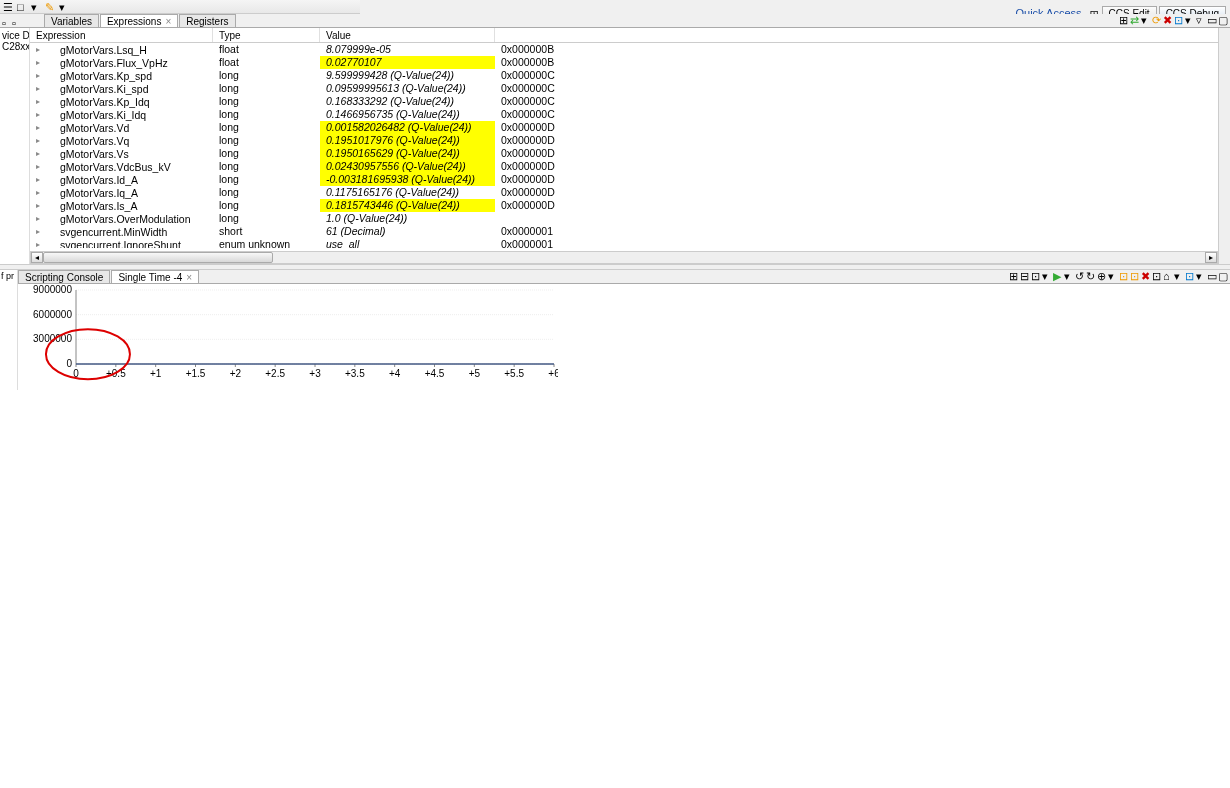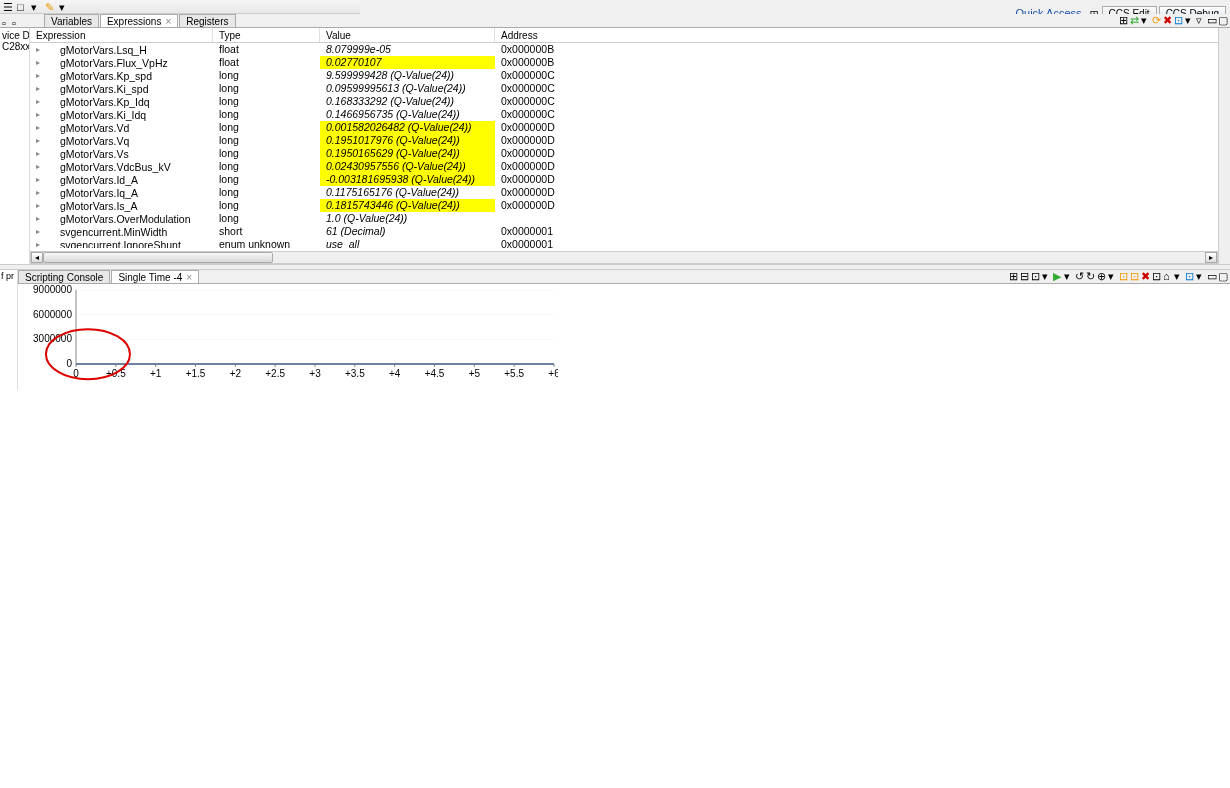--- a/index.html
+++ b/index.html
@@ -120,21 +120,20 @@
 <div class="left-stub">
   <div class="l1">vice De</div>
   <div class="l1">C28xx (</div>
 </div>
 
 <div class="expr-pane">
   <div class="expr-head">
     <div class="col-e">Expression</div>
     <div class="col-t">Type</div>
     <div class="col-v">Value</div>
-    <div class="col-a">Address</div>
   </div>
   <div class="expr-body" id="expr-body">
       <div class="erow">
         <div class="ec"><span class="twist">▸</span><span class="xicon"></span>gMotorVars.Lsq_H</div>
         <div class="tc">float</div>
         <div class="vc">8.079999e-05</div>
         <div class="ac">0x000000B</div>
       </div>
       <div class="erow">
         <div class="ec"><span class="twist">▸</span><span class="xicon"></span>gMotorVars.Flux_VpHz</div>

